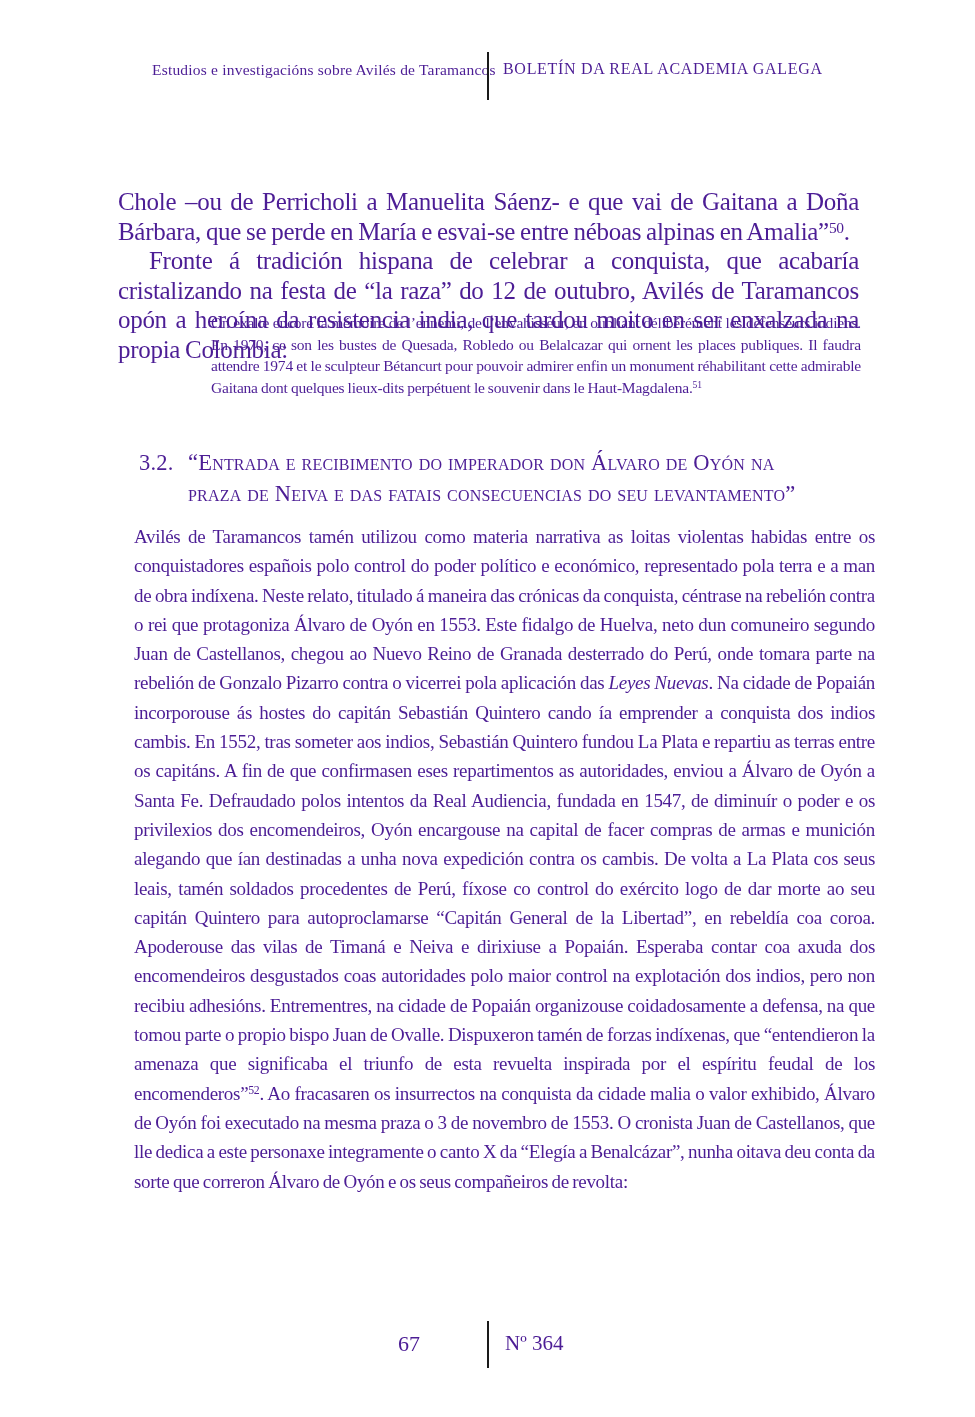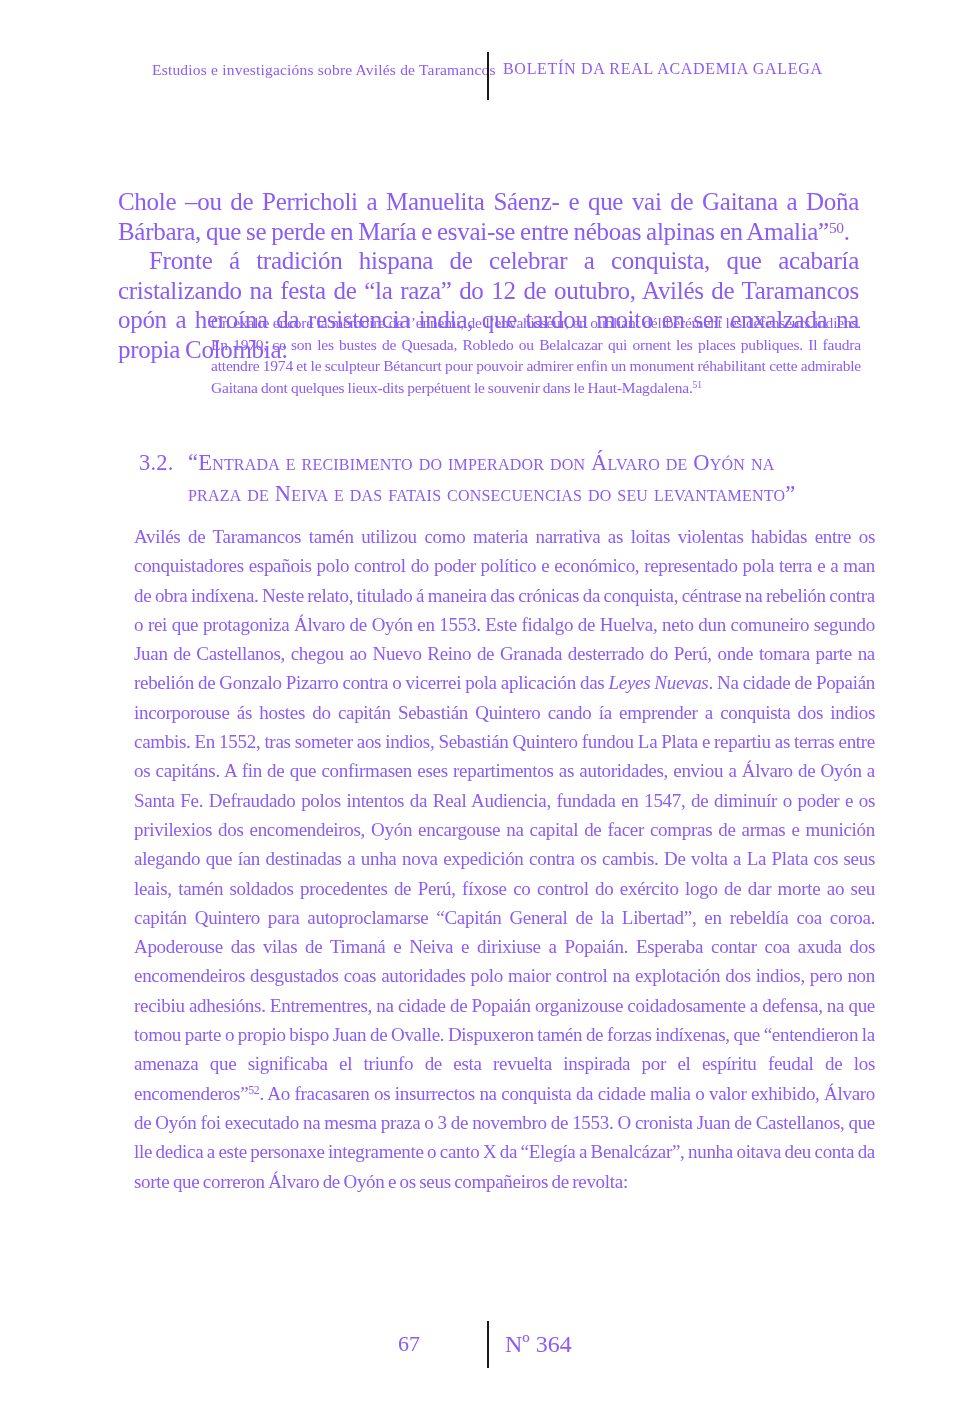--- a/index.html
+++ b/index.html
@@ -1,21 +1,21 @@
 <!DOCTYPE html>
 <html lang="gl"><head>
 <meta charset="utf-8">
 <style>
   html, body { margin: 0; padding: 0; background: #ffffff; }
   .page {
     position: relative;
     width: 975px;
     height: 1417px;
     background: #ffffff;
-    color: #8b5cf6;
+    color: #4c1d95;
     font-family: "Liberation Serif", serif;
     overflow: hidden;
   }
 
   
   .header-left {
     position: absolute; left: 152px; top: 61px;
     font-size: 15.5px; letter-spacing: 0.2px; white-space: nowrap;
   }
   .header-divider {
@@ -65,21 +65,21 @@
   
   .footer-num {
     position: absolute; left: 398px; top: 1331px; width: 80px;
     text-align: left; font-size: 22px;
   }
   .footer-divider {
     position: absolute; left: 487px; top: 1321px;
     width: 1.5px; height: 47px; background: #1a1a1a;
   }
   .footer-issue {
-    position: absolute; left: 505px; top: 1331px; font-size: 24px;
+    position: absolute; left: 505px; top: 1331px; font-size: 21px;
   }
 </style>
 </head>
 <body>
 
 <div class="page">
 
   <span class="header-left">Estudios e investigacións sobre Avilés de Taramancos</span>
   <span class="header-divider"></span>
   <span class="header-right">BOLETÍN DA REAL ACADEMIA GALEGA</span>

